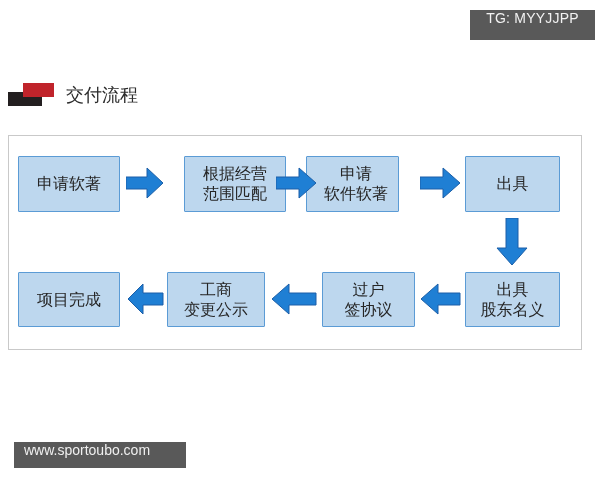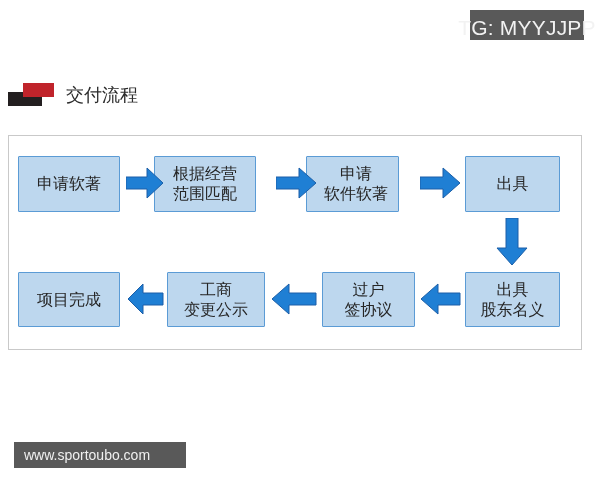--- a/index.html
+++ b/index.html
@@ -13,28 +13,28 @@
     font-family: "Liberation Sans", "DejaVu Sans", sans-serif;
     position: relative;
     overflow: hidden;
   }
 
   
   .tg-badge {
     position: absolute;
     left: 470px;
     top: 10px;
-    width: 114px;
+    width: 125px;
     height: 30px;
     background: #595959;
     color: #f2f2f2;
-    font-size: 21px;
+    font-size: 14px;
     letter-spacing: 0.2px;
     display: flex;
-    align-items: flex-end;
+    align-items: flex-start;
     justify-content: center;
     white-space: nowrap;
   }
 
   
   .heading {
     position: absolute;
     left: 8px;
     top: 80px;
     height: 30px;
@@ -96,21 +96,21 @@
     justify-content: center;
     color: #262626;
     font-size: 16px;
     line-height: 1.22;
     font-family: "DejaVu Sans", "Liberation Sans", sans-serif;
     white-space: nowrap;
   }
 
   
   #box-r1c1 { left: 18px;  top: 156px; width: 102px; height: 56px; }
-  #box-r1c2 { left: 154px; top: 156px; width: 102px; height: 56px; }
+  #box-r1c2 { left: 184px; top: 156px; width: 102px; height: 56px; }
   #box-r1c3 { left: 306px; top: 156px; width: 93px;  height: 56px; padding-left: 7px; }
   #box-r1c4 { left: 465px; top: 156px; width: 95px;  height: 56px; }
 
   
   #box-r2c1 { left: 18px;  top: 272px; width: 102px; height: 55px; }
   #box-r2c2 { left: 167px; top: 272px; width: 98px;  height: 55px; }
   #box-r2c3 { left: 322px; top: 272px; width: 93px;  height: 55px; }
   #box-r2c4 { left: 465px; top: 272px; width: 95px;  height: 55px; }
 
   
@@ -131,21 +131,20 @@
   .watermark {
     position: absolute;
     left: 14px;
     top: 442px;
     width: 172px;
     height: 26px;
     background: #595959;
     color: #f0f0f0;
     font-size: 14px;
     display: flex;
-    align-items: center;
     padding-left: 10px;
     box-sizing: border-box;
     white-space: nowrap;
   }
 </style>
 </head>
 <body>
 
 <div class="tg-badge">
   <span>TG: MYYJJPP</span>

